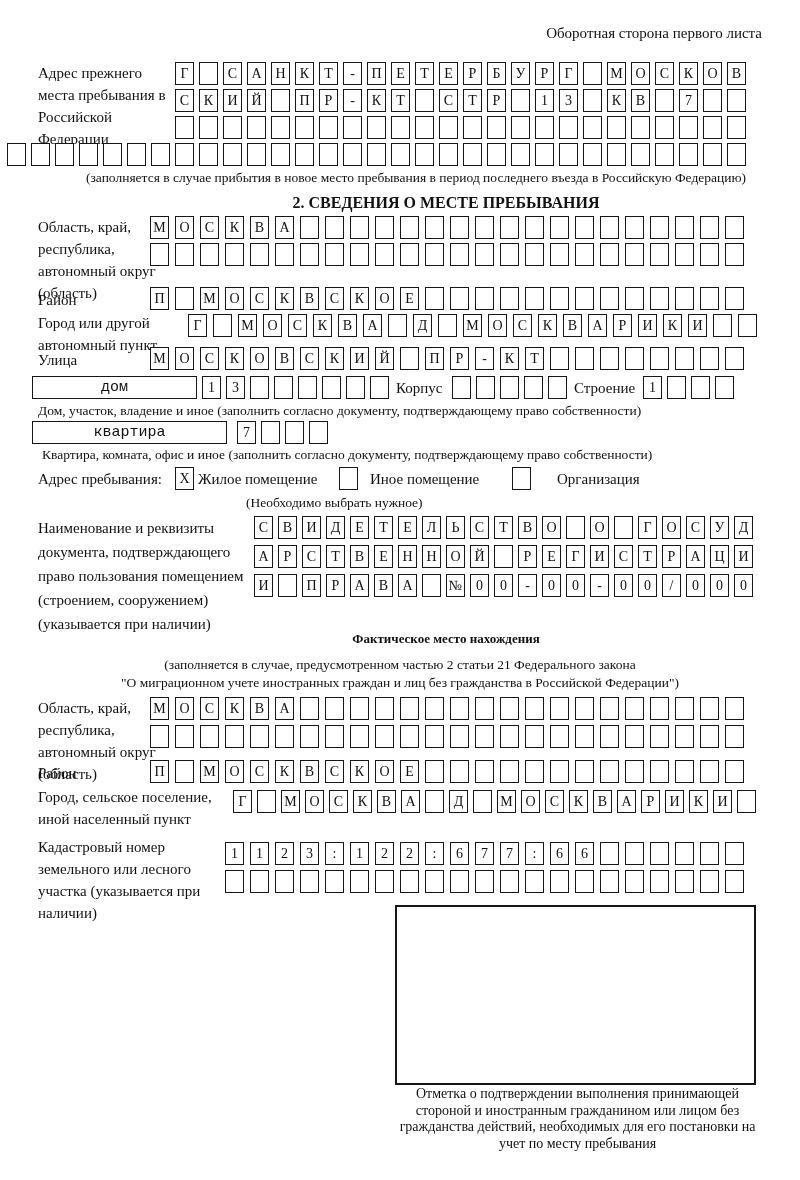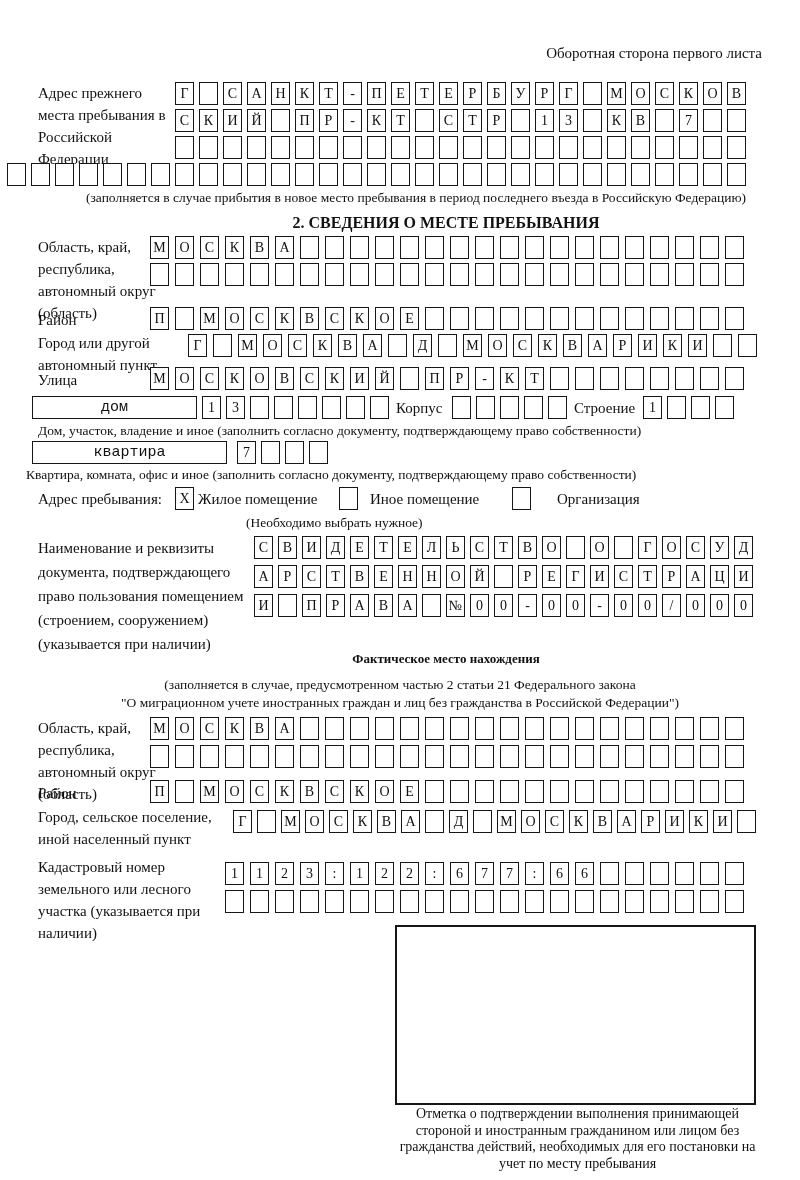--- a/index.html
+++ b/index.html
@@ -1,21 +1,21 @@
 <!DOCTYPE html>
 <html><head>
 <meta charset="utf-8">
 <style>
   html,body{margin:0;padding:0;}
   body{
     width:800px;height:1180px;position:relative;background:#ffffff;
     font-family:"Liberation Serif", serif;color:#111;
     -webkit-font-smoothing:antialiased;
   }
-  .abs{position:absolute;margin-top:20px;}
+  .abs{position:absolute;}
   .lbl{font-size:15px;line-height:22px;}
   .cap{font-size:13.5px;line-height:16px;}
   .note{font-size:13.5px;line-height:17px;text-align:center;width:100%;}
   .title{font-size:16px;font-weight:bold;text-align:center;width:100%;padding-left:46px;}
   .cells{display:flex;}
   .g5{gap:5px;}
   .g6{gap:6px;}
   .cell{
     box-sizing:border-box;width:19px;height:23px;border:1.6px solid #161616;
     display:flex;align-items:center;justify-content:center;
@@ -315,21 +315,21 @@
   </div>
 <div class="abs cap" style="top:403px;left:38px;">Дом, участок, владение и иное (заполнить согласно документу, подтверждающему право собственности)</div>
 
 <div class="abs labelbox" style="top:421px;left:32px;width:195px;">квартира</div>
 <div class="abs cells g5" style="top:421px;left:237px;">
     <span class="cell">7</span>
     <span class="cell"></span>
     <span class="cell"></span>
     <span class="cell"></span>
   </div>
-<div class="abs cap" style="top:447px;left:26px;">Квартира, комната, офис и иное (заполнить согласно документу, подтверждающему право собственности)</div>
+<div class="abs cap" style="top:447px;left:42px;">Квартира, комната, офис и иное (заполнить согласно документу, подтверждающему право собственности)</div>
 
 <div class="abs lbl" style="top:468px;left:38px;">Адрес пребывания:</div>
 <div class="abs cells g5" style="top:467px;left:175px;">
     <span class="cell">X</span>
   </div>
 <div class="abs lbl" style="top:468px;left:198px;">Жилое помещение</div>
 <div class="abs cells g5" style="top:467px;left:339px;">
     <span class="cell"></span>
   </div>
 <div class="abs lbl" style="top:468px;left:370px;">Иное помещение</div>

